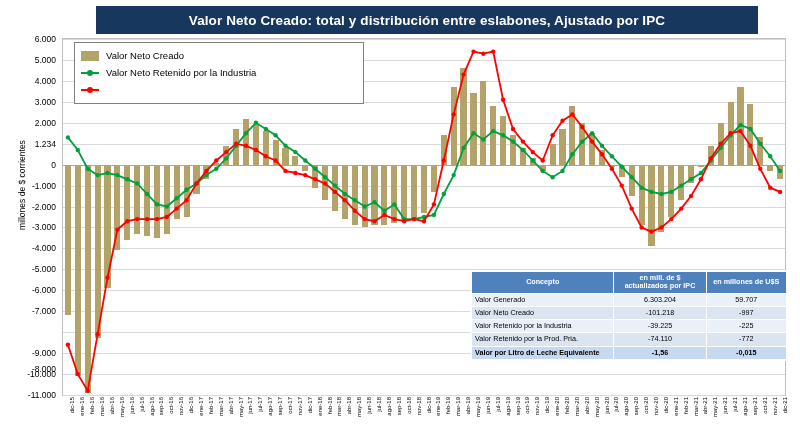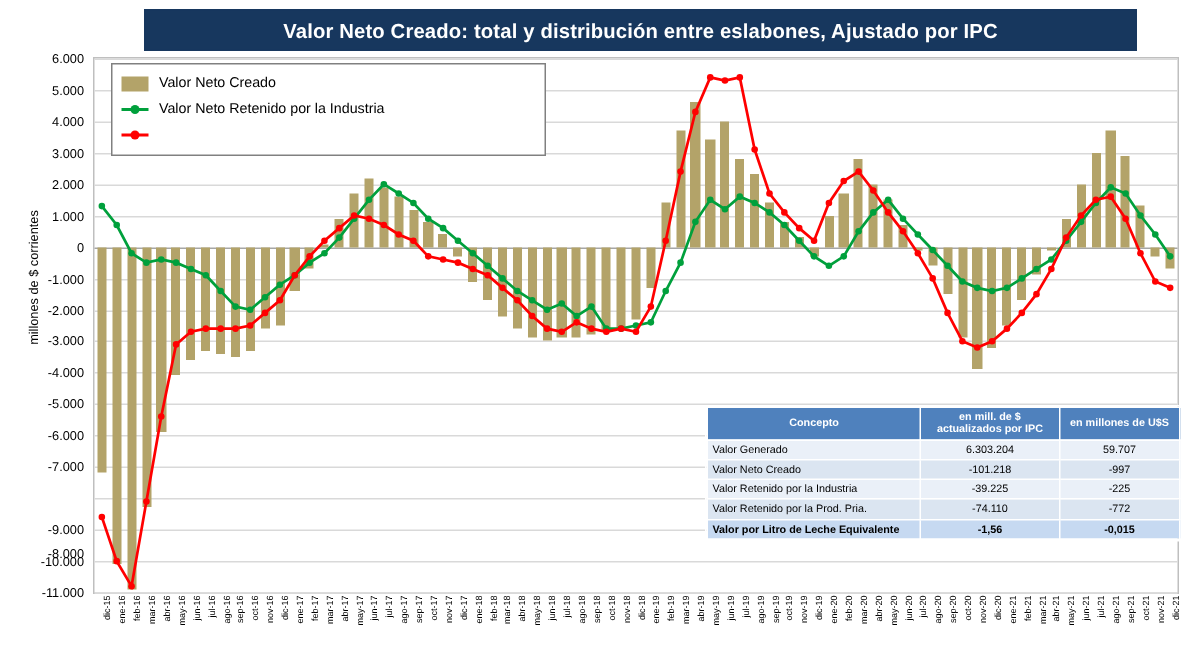--- a/index.html
+++ b/index.html
@@ -80,21 +80,21 @@
   <div class="title-bar">Valor Neto Creado: total y distribución entre eslabones, Ajustado  por IPC</div>
 
   <div class="yaxis-title">millones de $ corrientes</div>
 
   <div class="ylabels" id="ylabels">
       <div class="ylab" style="top: 1px;">6.000</div>
       <div class="ylab" style="top: 21.9412px;">5.000</div>
       <div class="ylab" style="top: 42.8824px;">4.000</div>
       <div class="ylab" style="top: 63.8235px;">3.000</div>
       <div class="ylab" style="top: 84.7647px;">2.000</div>
-      <div class="ylab" style="top: 105.706px;">1.000</div>
+      <div class="ylab" style="top: 105.706px;">1.234</div>
       <div class="ylab" style="top: 126.647px;">0</div>
       <div class="ylab" style="top: 147.588px;">-1.000</div>
       <div class="ylab" style="top: 168.529px; text-align: right;">-2.000</div>
       <div class="ylab" style="top: 189.471px;">-3.000</div>
       <div class="ylab" style="top: 210.412px;">-4.000</div>
       <div class="ylab" style="top: 231.353px;">-5.000</div>
       <div class="ylab" style="top: 252.294px;">-6.000</div>
       <div class="ylab" style="top: 273.235px;">-7.000</div>
       <div class="ylab" style="top: 294.176px; margin-top: 37px;">-8.000</div>
       <div class="ylab" style="top: 315.118px;">-9.000</div>

